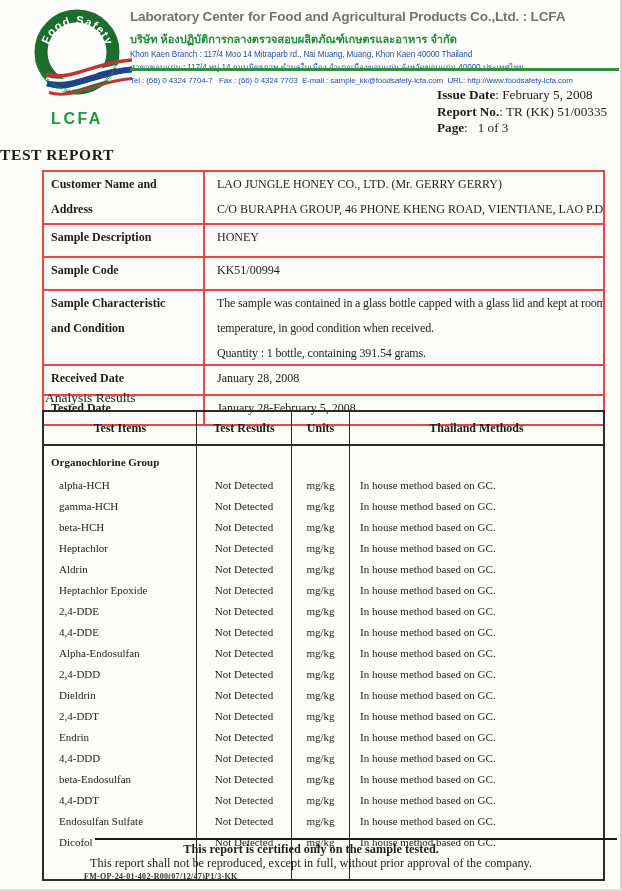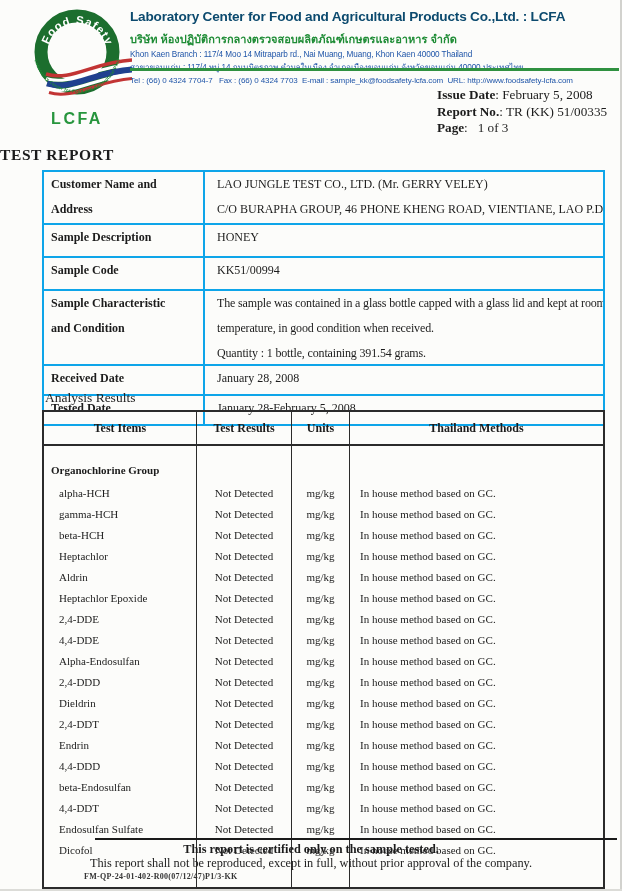--- a/index.html
+++ b/index.html
@@ -4,58 +4,58 @@
 <style>
   html,body { margin:0; padding:0; background:#e8e8e6; }
   .page {
     position:relative; width:622px; height:891px; margin:0 auto;
     background:#fcfcfa; overflow:hidden;
     font-family:"Liberation Serif", serif; color:#1c1c1c;
   }
   
   .logo-wrap { position:absolute; left:22px; top:2px; width:110px; }
   .hdr { position:absolute; left:130px; top:9px; width:492px; }
-  .hdr-company { color:#0c4a6e; font-family:"Liberation Sans", sans-serif; font-weight:700;
+  .hdr-company { color:#737373; font-family:"Liberation Sans", sans-serif; font-weight:700;
                  font-size:13.6px; letter-spacing:-0.2px; white-space:nowrap; }
   .hdr-company-th { color:#1e8c35; font-family:"Liberation Sans", sans-serif; font-weight:700;
                  font-size:11px; margin-top:6px; white-space:nowrap; }
   .hdr-addr { color:#1f55a8; font-family:"Liberation Sans", sans-serif; font-size:8.2px;
                  margin-top:2px; white-space:nowrap; letter-spacing:-0.1px; }
   .hdr-contact { color:#1f55a8; font-family:"Liberation Sans", sans-serif; font-size:8px;
                  margin-top:2px; white-space:pre; letter-spacing:-0.1px; }
   .hdr-rule { position:absolute; left:130px; top:68px; width:489px; height:0;
                  border-top:3px solid #2f9140; }
   
   .meta { position:absolute; left:437px; top:87px; font-size:13.2px; line-height:16.5px; }
   .meta b { font-weight:bold; }
   .meta-val { white-space:pre; }
   
   .title { position:absolute; left:0; top:146px; width:100%; text-align:left;
            font-weight:bold; font-size:15.5px; letter-spacing:0.6px; }
   
   .info-table { position:absolute; left:42px; top:170px; width:563px;
                 border-collapse:collapse; table-layout:fixed; }
-  .info-table td { border:2px solid #0ea5e9; vertical-align:top; }
+  .info-table td { border:2px solid #ef4444; vertical-align:top; }
   .info-table .lbl { width:148px; font-weight:bold; font-size:12px; padding:5px 4px 0 7px; }
   .info-table .val { font-size:12px; padding:5px 4px 0 12px; white-space:nowrap; overflow:hidden; }
   .line2 { margin-top:10px; }
   .vline { margin-top:10px; }
   .tight { font-size:11px; letter-spacing:-0.15px; }
   
   .analysis-title { position:absolute; left:45px; top:390px; font-weight:normal; font-size:13.5px; }
   .analysis-table { position:absolute; left:42px; top:410px; width:563px;
                 border-collapse:collapse; table-layout:fixed; border:2px solid #2b2b2b; }
   .analysis-table th { font-size:12px; font-weight:bold; text-align:center; height:30px;
                 border-bottom:2px solid #2b2b2b; }
   .analysis-table th + th, .analysis-table td + td { border-left:1.6px solid #2b2b2b; }
   .analysis-table td { font-size:11px; height:19px; vertical-align:middle; }
   .col-item  { width:150px; }
   .col-res   { width:92px; }
   .col-unit  { width:55px; }
-  .group-row td { height:23px; padding-top:12px; }
+  .group-row td { height:23px; padding-top:4px; }
   .group-cell { font-weight:bold; font-size:11.5px; padding-left:7px; }
   .item-cell { padding-left:15px; }
   .res-cell, .unit-cell { text-align:center; }
   .method-cell { padding-left:10px; }
   .spacer-row td { height:25px; }
   
   .footer-rule { position:absolute; left:95px; top:838px; width:522px; height:0;
                 border-top:2.5px solid #1a1a1a; }
   .cert1 { position:absolute; left:0; top:842px; width:100%; text-align:center;
                 font-weight:bold; font-size:12.3px; }
@@ -112,21 +112,21 @@
   <div class="title">TEST REPORT</div>
 
   <table class="info-table">
     <tbody>
         <tr>
       <td class="lbl" style="height:46px">
         <div>Customer Name and</div>
         <div class="line2">Address</div>
       </td>
       <td class="val">
-        <div>LAO JUNGLE TEST CO., LTD. (Mr. GERRY VELEY)</div>
+        <div>LAO JUNGLE HONEY CO., LTD. (Mr. GERRY GERRY)</div>
         <div class="vline">C/O BURAPHA GROUP, 46 PHONE KHENG ROAD, VIENTIANE, LAO P.D.R.</div>
       </td>
     </tr>
     <tr>
       <td class="lbl" style="height:26px">Sample Description</td>
       <td class="val">HONEY</td>
     </tr>
     <tr>
       <td class="lbl" style="height:26px">Sample Code</td>
       <td class="val">KK51/00994</td>

